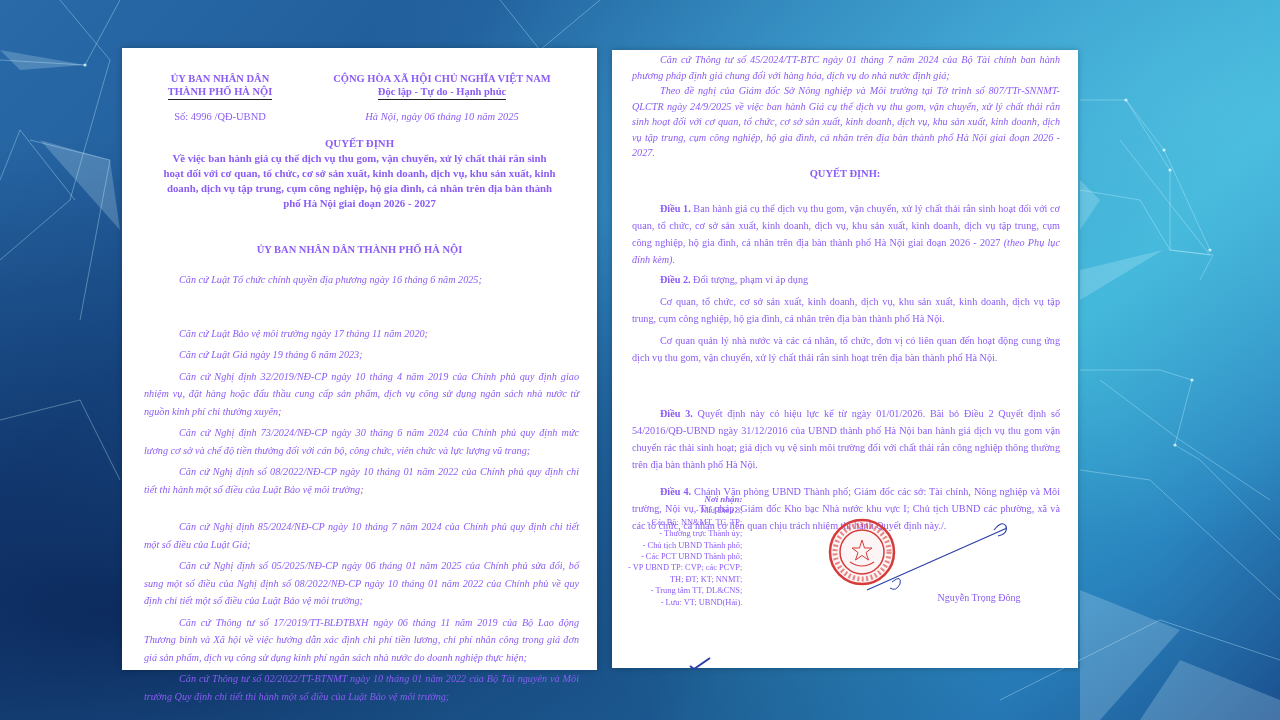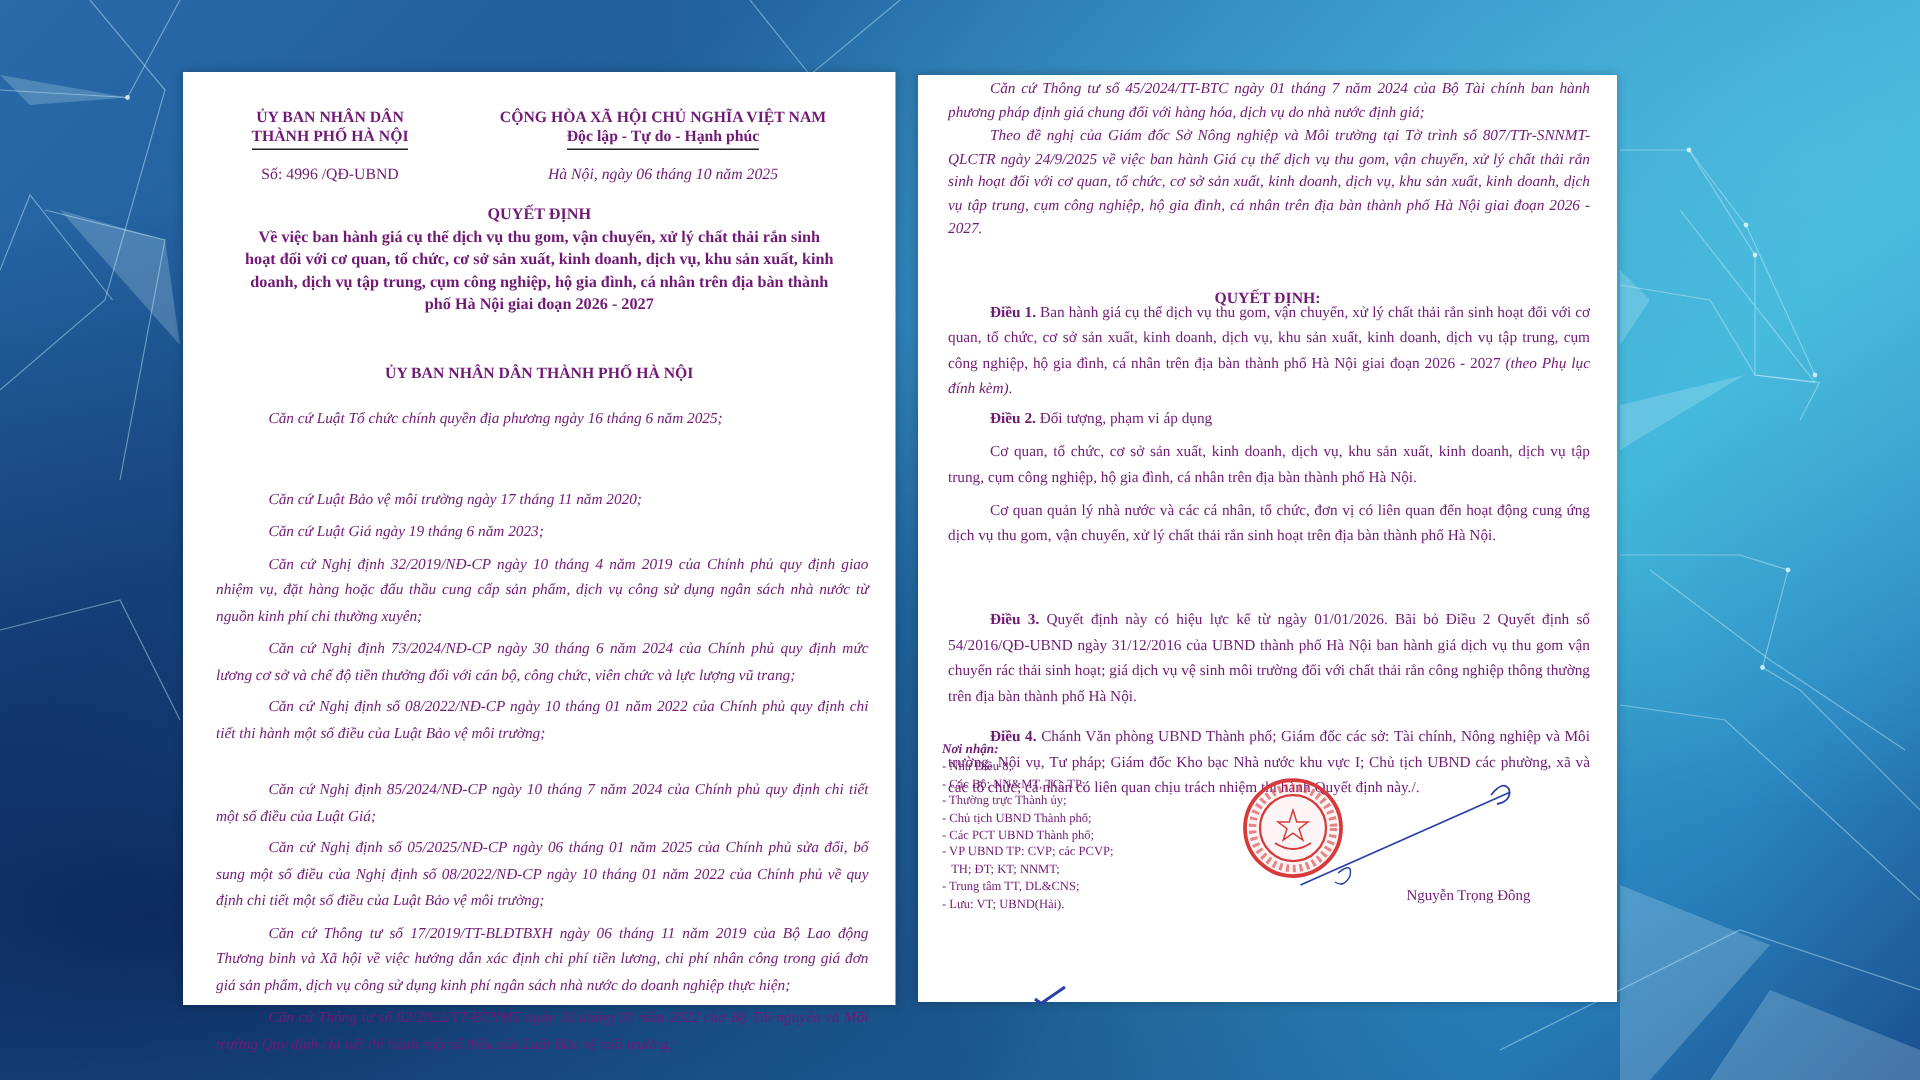--- a/index.html
+++ b/index.html
@@ -10,37 +10,37 @@
   }
   .bg-shade {
     position:absolute; inset:0;
     background:
       radial-gradient(ellipse at 8% 85%, rgba(8,30,80,0.85) 0%, rgba(8,30,80,0) 55%),
       radial-gradient(ellipse at 95% 15%, rgba(90,200,230,0.55) 0%, rgba(90,200,230,0) 50%),
       radial-gradient(ellipse at 50% 100%, rgba(20,70,140,0.6) 0%, rgba(20,70,140,0) 60%);
   }
   svg.net { position:absolute; inset:0; }
   .page {
-    position:absolute; background:#fff; color:#701a75;
+    position:absolute; background:#fff; color:#8b5cf6;
     box-shadow: 0 0 6px rgba(0,0,0,0.25);
   }
   #page-left { left:122px; top:48px; width:475px; height:622px; }
   #page-right { left:612px; top:50px; width:466px; height:618px; }
 
   .hdr-row { position:absolute; font-size:10.5px; text-align:center; line-height:13px; }
   .bold { font-weight:bold; }
   .ital { font-style:italic; }
   .uline { border-bottom:1px solid #222; display:inline-block; padding-bottom:1px; }
   .title-block { position:absolute; left:20px; right:20px; text-align:center; font-weight:bold; font-size:10.8px; line-height:15px; }
   .center-head { position:absolute; left:0; right:0; text-align:center; font-weight:bold; font-size:10.5px; }
   .para { position:absolute; left:40px; right:18px; font-size:10.2px; line-height:17.5px; font-style:italic; text-align:justify; }
   .para .ind { display:inline-block; width:35px; }
   .rpara { position:absolute; left:20px; right:18px; font-size:10.2px; line-height:17px; text-align:justify; }
   .rpara .ind { display:inline-block; width:28px; }
-  .recip { position:absolute; left:16px; top:444px; font-size:8.4px; line-height:11.4px; }
+  .recip { position:absolute; left:16px; top:444px; font-size:8.4px; line-height:11.4px;text-align:right; }
   .recip .rt { font-weight:bold; font-style:italic; font-size:8.8px; }
   .sign { position:absolute; left:250px; top:444px; width:210px; text-align:center; font-weight:bold; font-size:10px; line-height:13px; }
   .signer { position:absolute; left:262px; top:542px; width:210px; text-align:center; font-weight:normal; font-size:10px; }
   .stamp { position:absolute; left:216px; top:468px; width:68px; height:68px; }
   .tick { position:absolute; left:76px; top:606px; }
 </style>
 </head>
 <body>
 
 <div class="bg-shade"></div>
@@ -112,21 +112,21 @@
     <div><span class="ind"></span><span>Căn cứ Thông tư số 02/2022/TT-BTNMT ngày 10 tháng 01 năm 2022 của Bộ Tài nguyên và Môi trường Quy định chi tiết thi hành một số điều của Luật Bảo vệ môi trường;</span></div>
   </div>
 </div>
 
 <div class="page" id="page-right">
   <div class="rpara" style="top:2px; font-style:italic; line-height:15.5px;">
     <div><span class="ind"></span><span>Căn cứ Thông tư số 45/2024/TT-BTC ngày 01 tháng 7 năm 2024 của Bộ Tài chính ban hành phương pháp định giá chung đối với hàng hóa, dịch vụ do nhà nước định giá;</span></div>
     <div><span class="ind"></span><span>Theo đề nghị của Giám đốc Sở Nông nghiệp và Môi trường tại Tờ trình số 807/TTr-SNNMT-QLCTR ngày 24/9/2025 về việc ban hành Giá cụ thể dịch vụ thu gom, vận chuyển, xử lý chất thải rắn sinh hoạt đối với cơ quan, tổ chức, cơ sở sản xuất, kinh doanh, dịch vụ, khu sản xuất, kinh doanh, dịch vụ tập trung, cụm công nghiệp, hộ gia đình, cá nhân trên địa bàn thành phố Hà Nội giai đoạn 2026 - 2027.</span></div>
   </div>
 
-  <div class="center-head" style="top:144px;">QUYẾT ĐỊNH:</div>
+  <div class="center-head" style="top:118px;">QUYẾT ĐỊNH:</div>
 
   <div class="rpara" style="top:150px;">
     <span class="ind"></span><b>Điều 1.</b>
     <span>Ban hành giá cụ thể dịch vụ thu gom, vận chuyển, xử lý chất thải rắn sinh hoạt đối với cơ quan, tổ chức, cơ sở sản xuất, kinh doanh, dịch vụ, khu sản xuất, kinh doanh, dịch vụ tập trung, cụm công nghiệp, hộ gia đình, cá nhân trên địa bàn thành phố Hà Nội giai đoạn 2026 - 2027 </span><i>(theo Phụ lục đính kèm).</i>
   </div>
 
   <div class="rpara" style="top:221px;">
     <div><span class="ind"></span><b>Điều 2.</b> <span>Đối tượng, phạm vi áp dụng</span></div>
     <div style="margin-top:5px;"><span class="ind"></span><span>Cơ quan, tổ chức, cơ sở sản xuất, kinh doanh, dịch vụ, khu sản xuất, kinh doanh, dịch vụ tập trung, cụm công nghiệp, hộ gia đình, cá nhân trên địa bàn thành phố Hà Nội.</span></div>
     <div style="margin-top:5px;"><span class="ind"></span><span>Cơ quan quản lý nhà nước và các cá nhân, tổ chức, đơn vị có liên quan đến hoạt động cung ứng dịch vụ thu gom, vận chuyển, xử lý chất thải rắn sinh hoạt trên địa bàn thành phố Hà Nội.</span></div>

